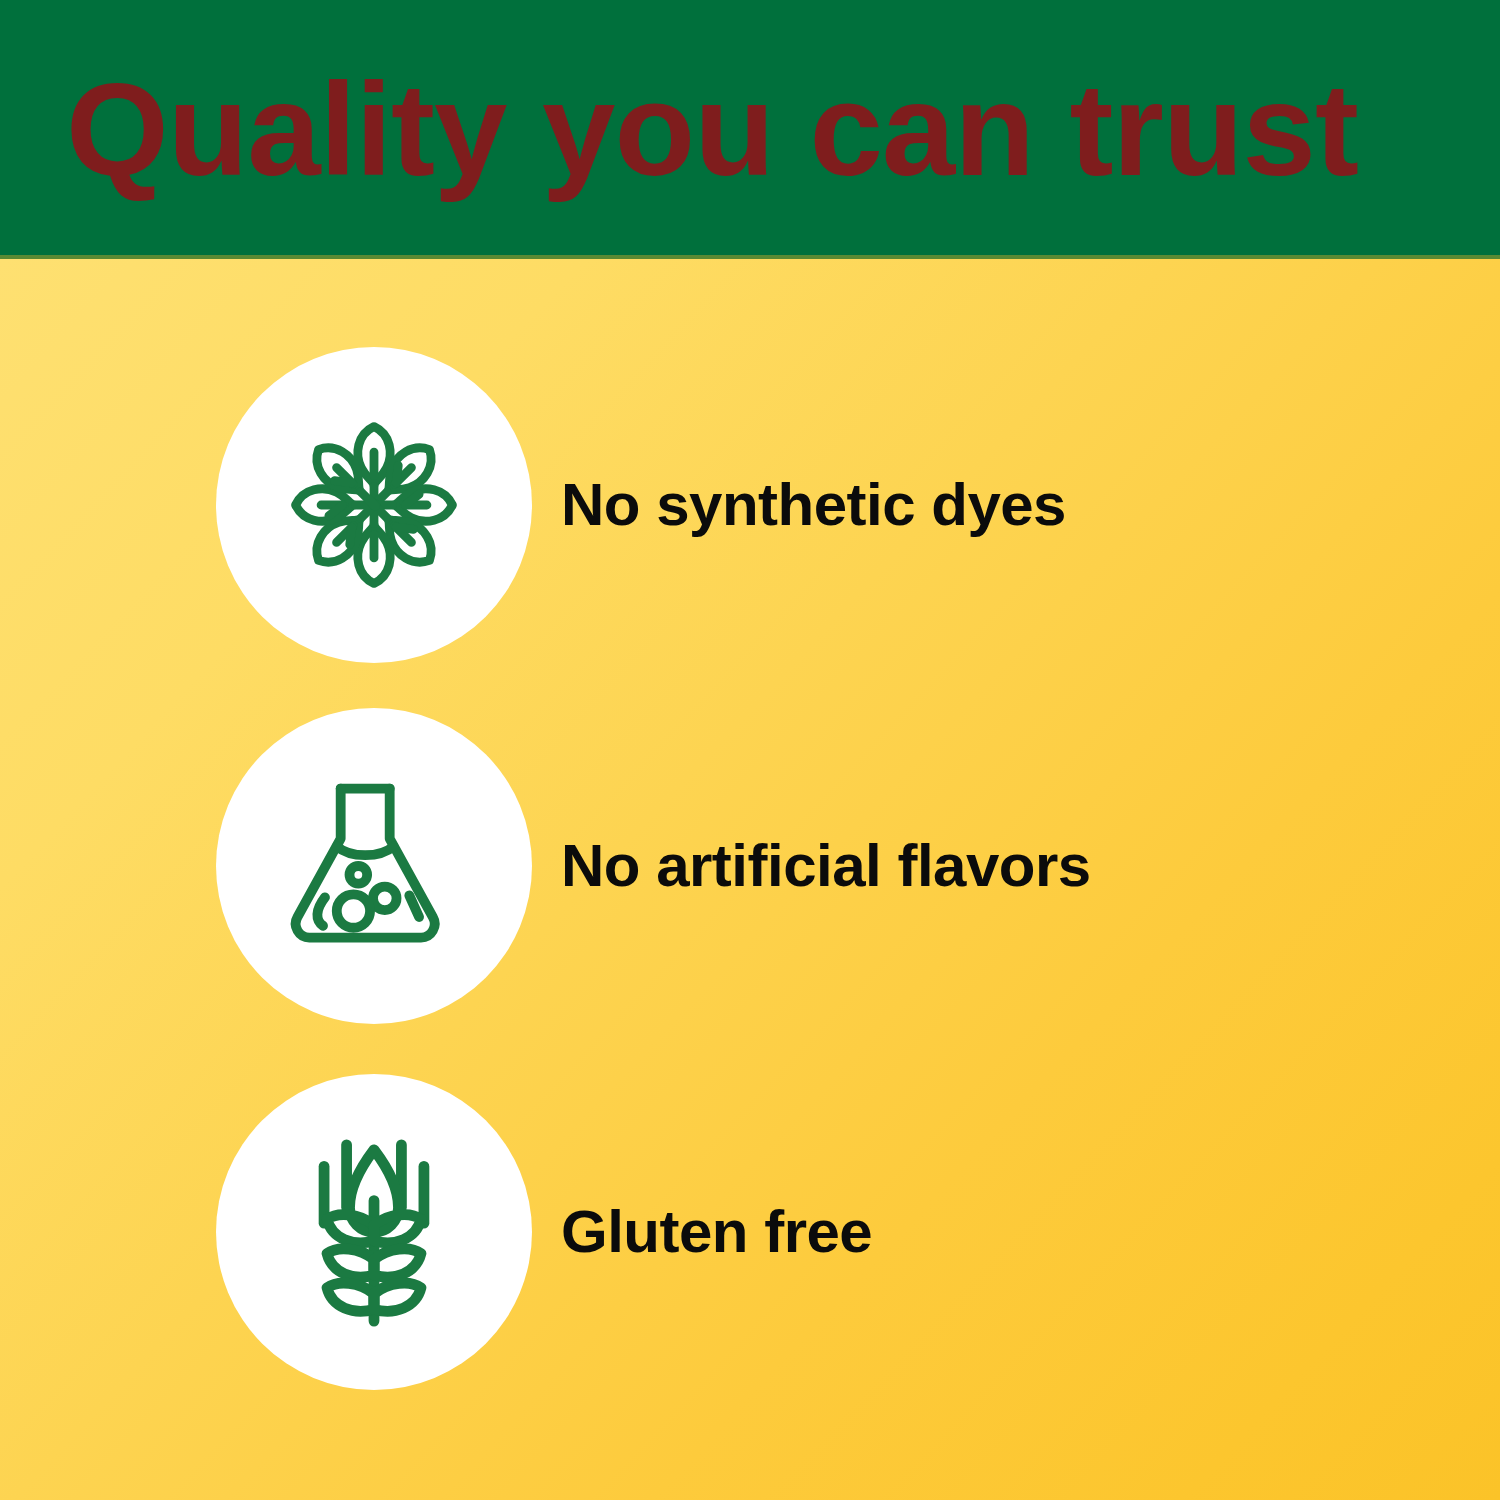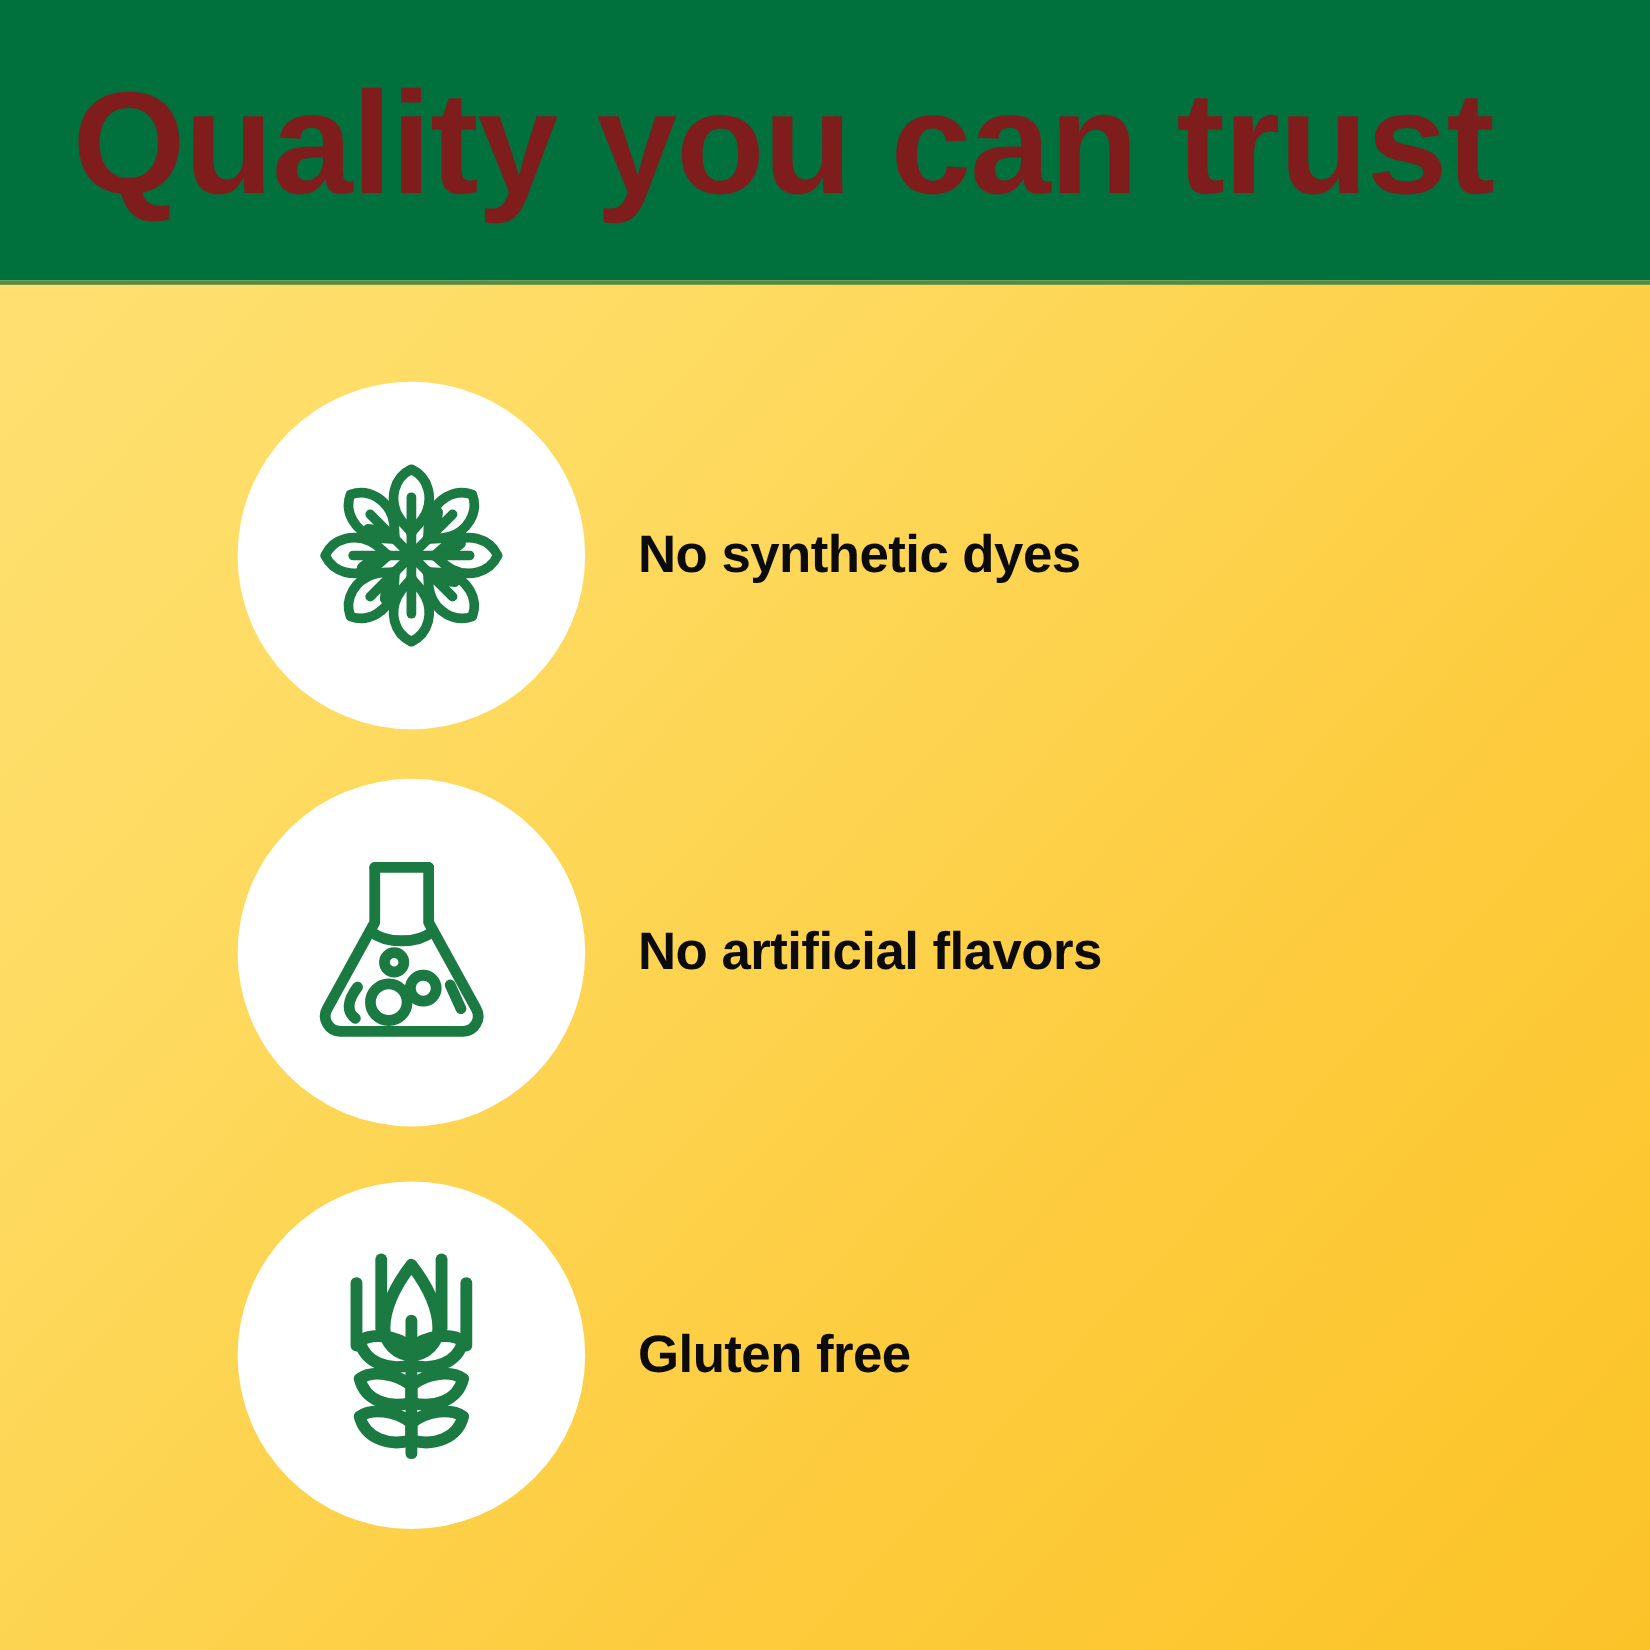--- a/index.html
+++ b/index.html
@@ -90,25 +90,25 @@
   }
   .icon-badge svg {
     display:block;
     width:196px;
     height:196px;
   }
   #row-2 .icon-badge svg { width:186px; height:206px; }
 
   .feature-label {
     flex:0 0 auto;
-    margin-left:48px;
+    margin-left:29px;
     color:#0B0B0B;
     font-family:"Liberation Sans", sans-serif;
     font-weight:bold;
-    font-size:48px;
+    font-size:60px;
     line-height:68px;
     letter-spacing:-0.5px;
     white-space:nowrap;
   }
 </style>
 </head>
 <body>
 
 <div id="page">
 

